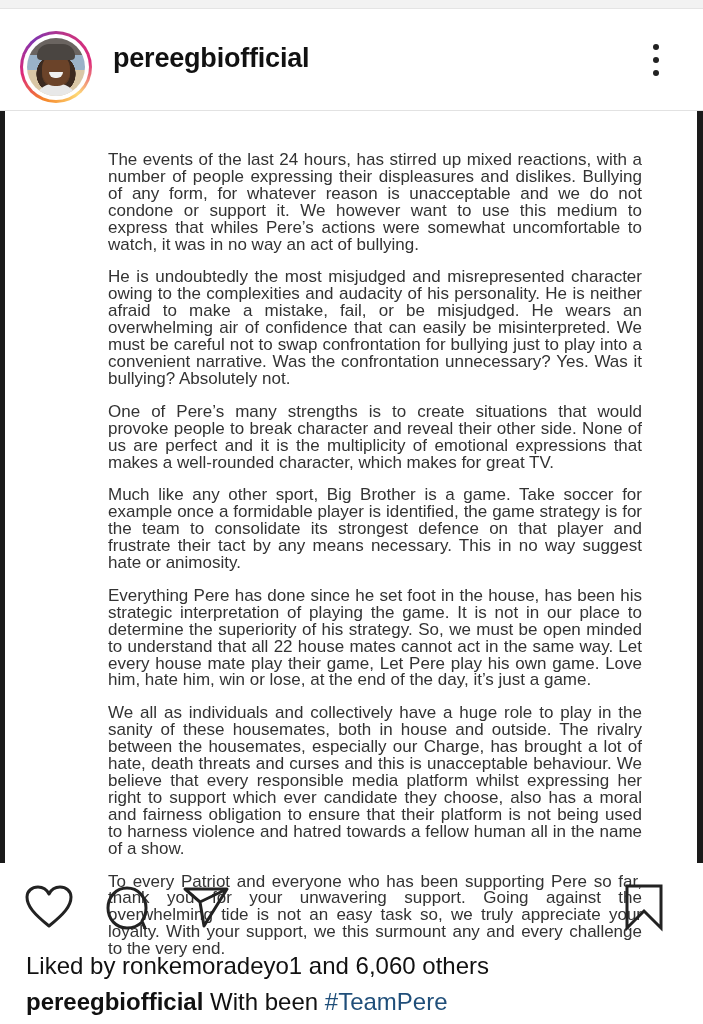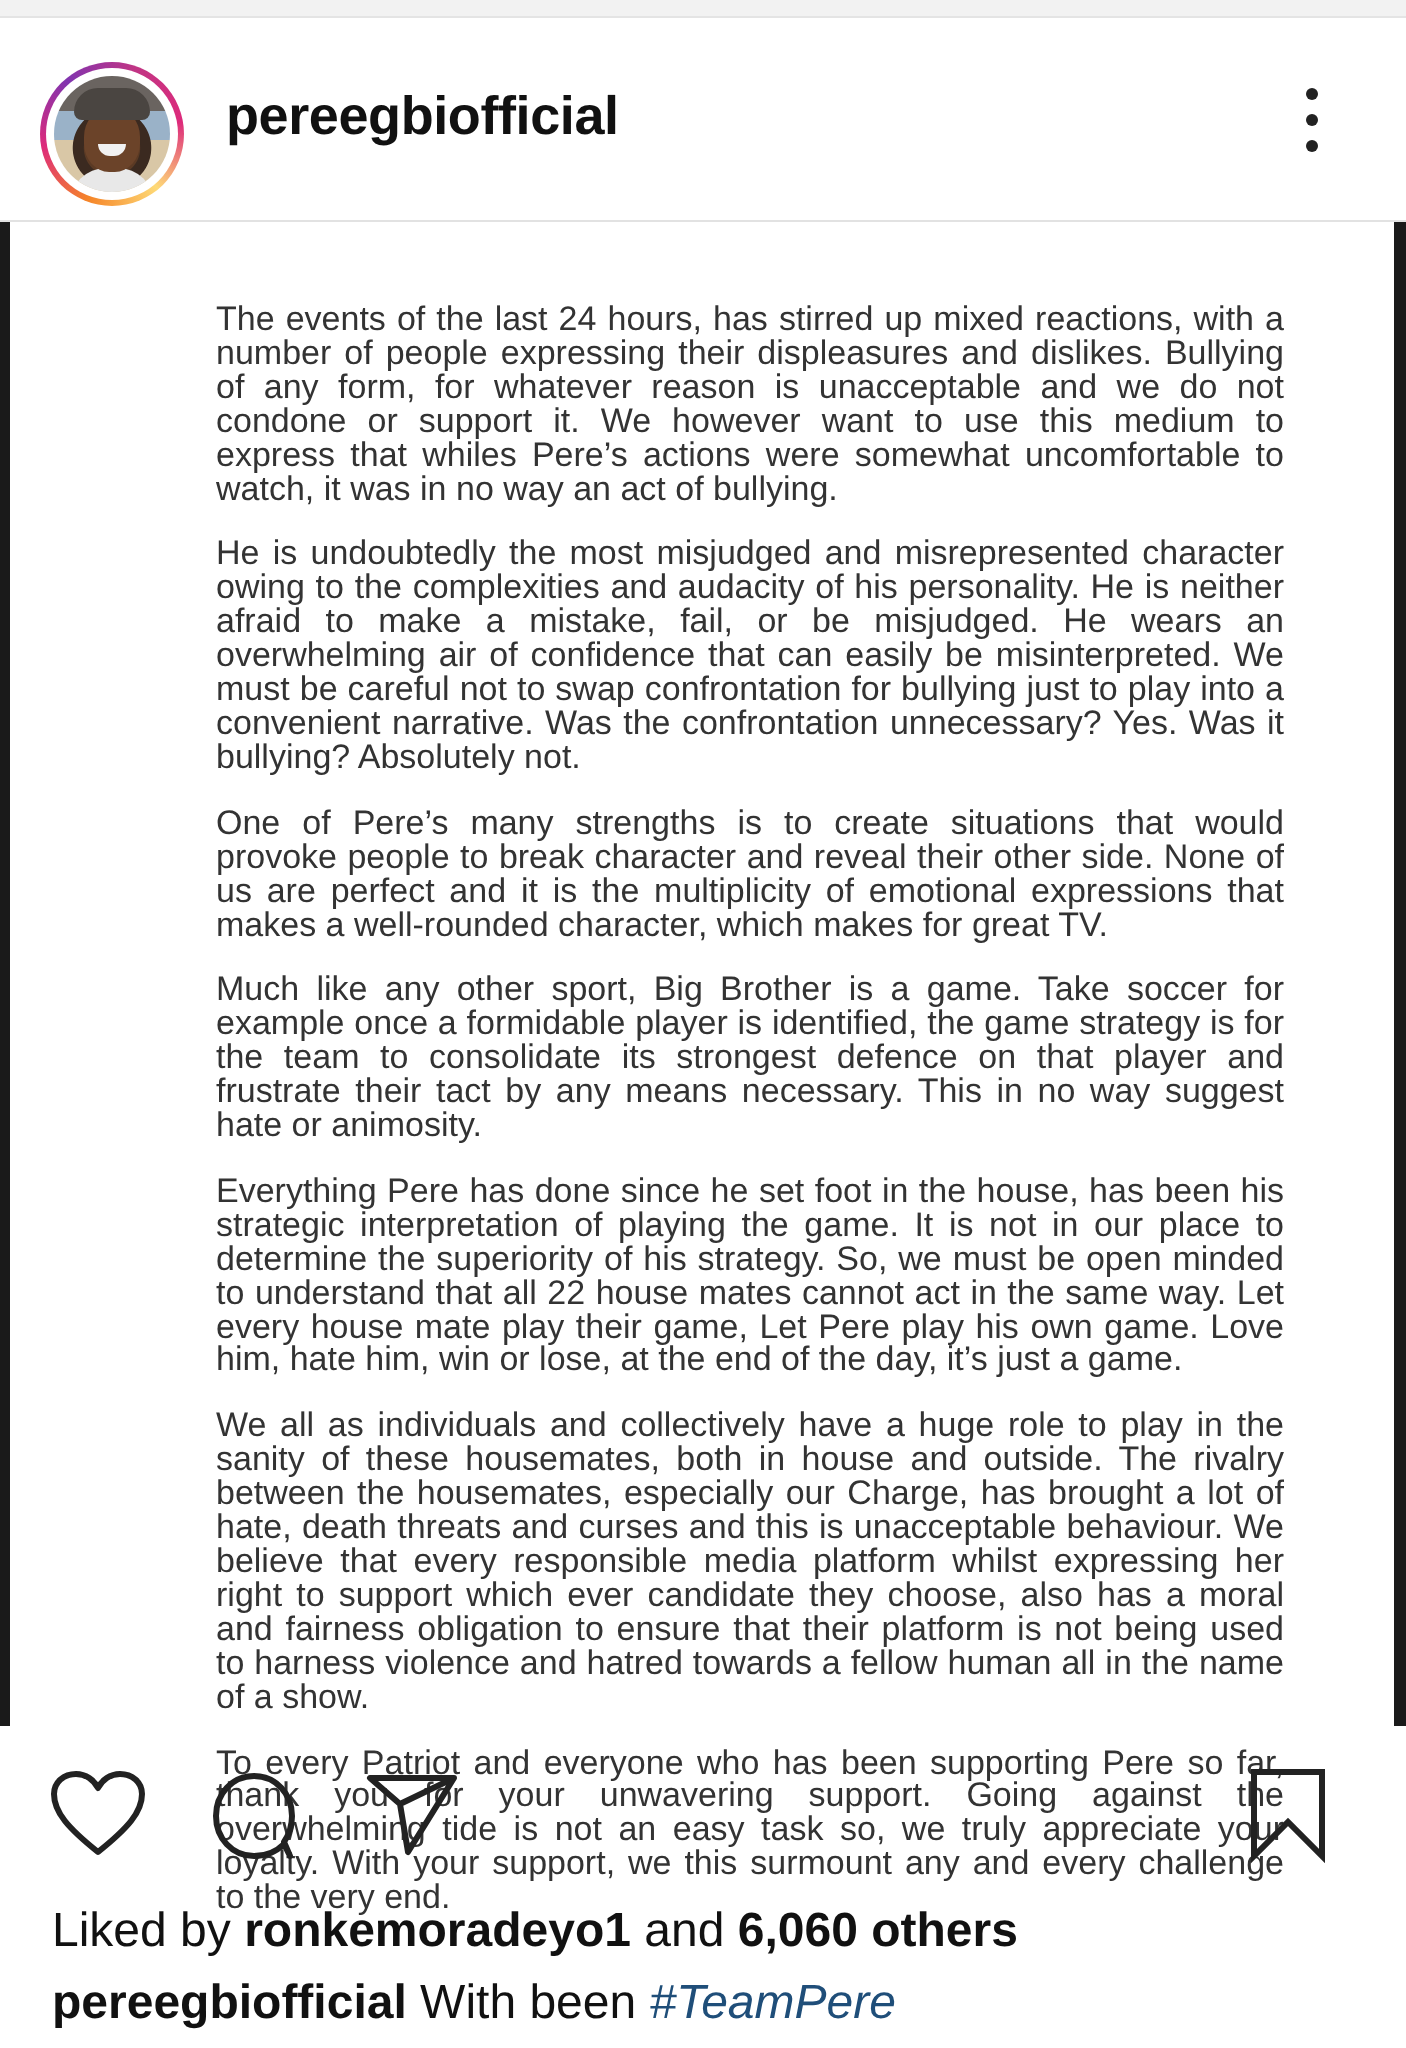--- a/index.html
+++ b/index.html
@@ -36,24 +36,24 @@
   .post-image .edge-left { position: absolute; left: 0; top: 0; width: 5px; height: 100%; background: #1a1a1a; }
   .post-image .edge-right { position: absolute; right: 0; top: 0; width: 6px; height: 100%; background: #1a1a1a; }
   .doc { position: absolute; left: 84px; top: 41px; width: 534px; font-size: 17px; line-height: 16.9px; color: #333; text-align: justify; margin-left: 24px; }
   .doc p { margin: 0 0 16px 0; }
 
   .actions { position: absolute; left: 0; top: 870px; width: 703px; height: 70px; }
   .icon-btn { position: absolute; cursor: pointer; }
   .icon-btn svg { display: block; }
 
   .likes { position: absolute; left: 26px; top: 952px; font-size: 24px; color: #111; white-space: nowrap; }
-  .likes b { font-weight: bold; margin-top: 24px; }
+  .likes b { font-weight: normal; margin-top: 24px; }
   .caption { position: absolute; left: 26px; top: 988px; font-size: 24px; color: #111; white-space: nowrap; }
   .caption b { font-weight: bold; }
-  .hashtag { color: #1f4e79; font-style: italic; }
+  .hashtag { color: #1f4e79; }
 </style>
 </head>
 <body>
 
 <div class="topline"></div>
 
 <div class="header">
   <div class="avatar-ring">
     <div class="avatar-inner">
       <div class="avatar-photo">

